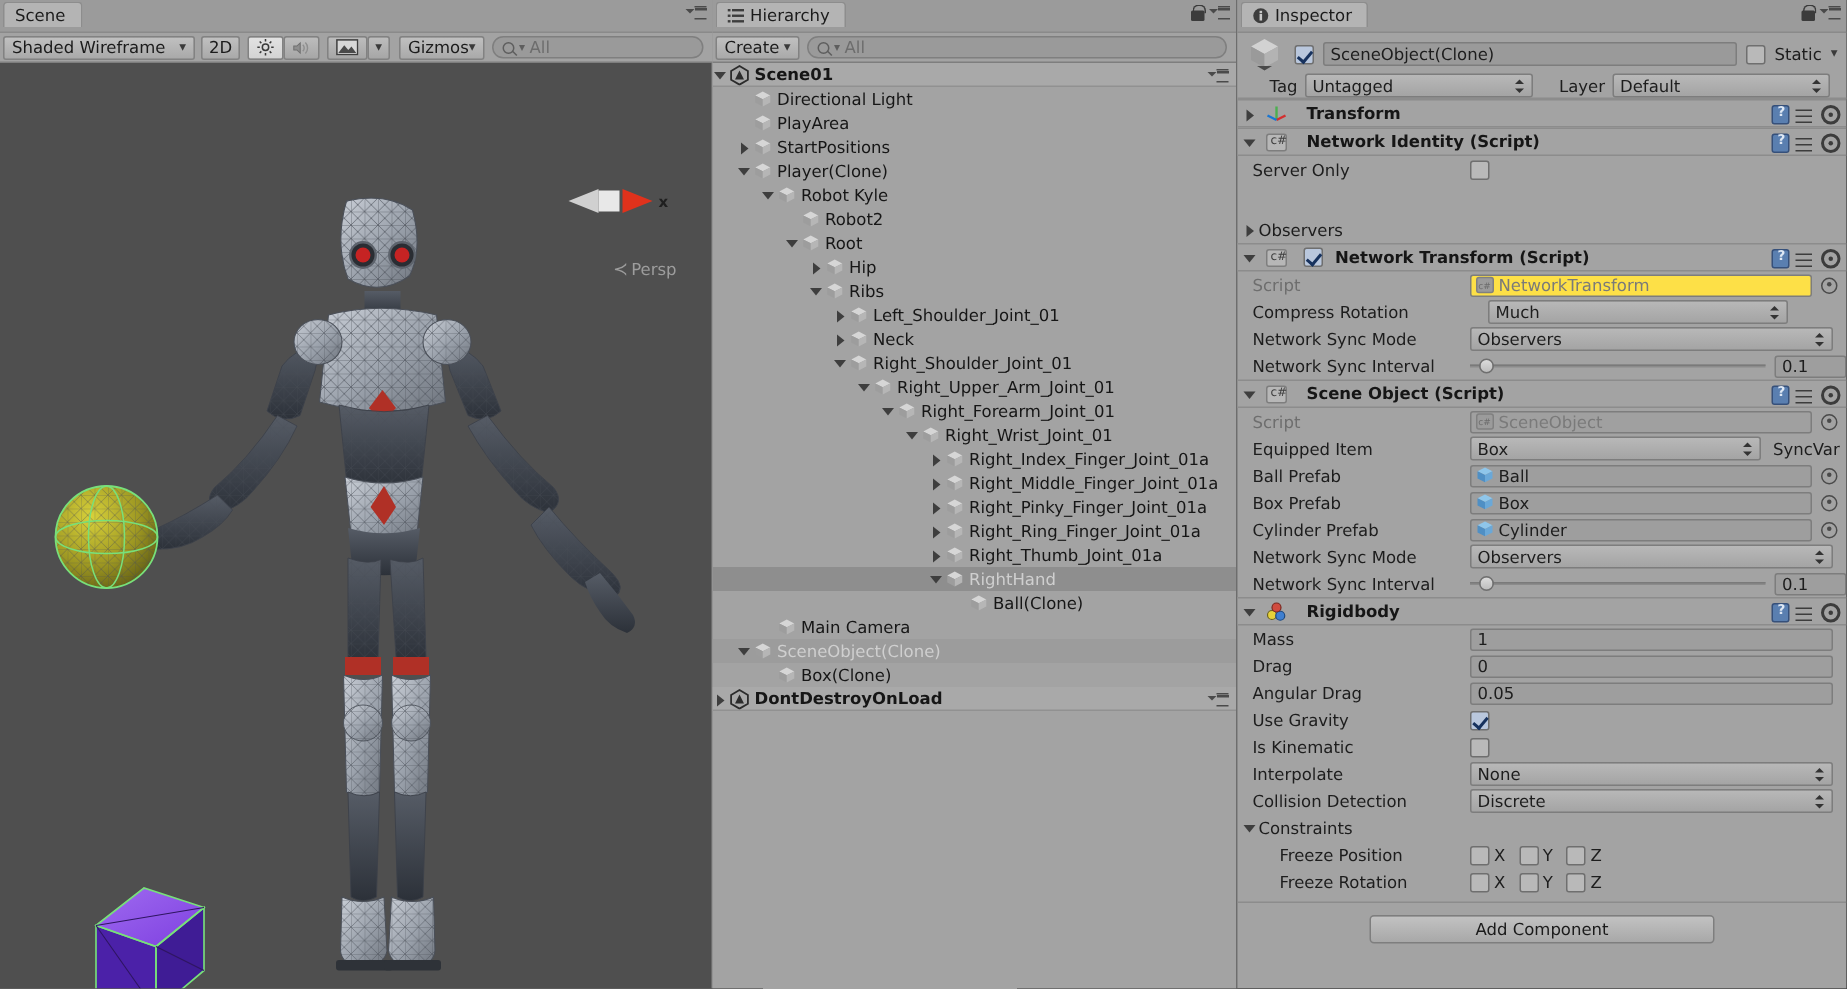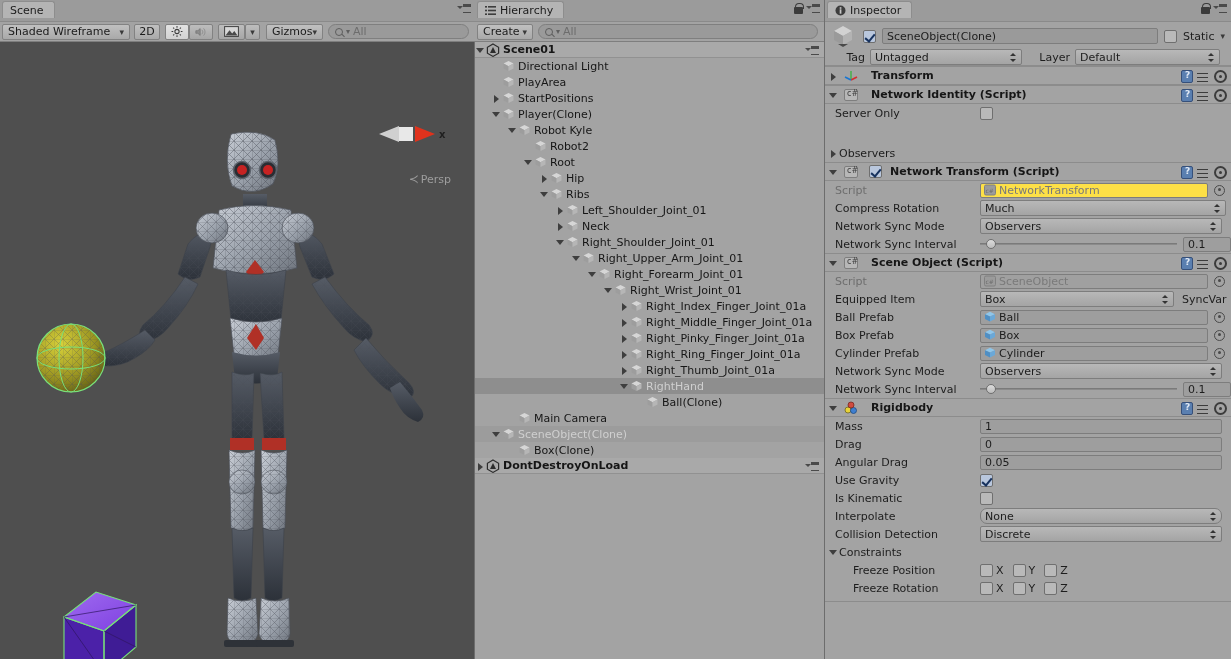--- a/index.html
+++ b/index.html
@@ -752,21 +752,21 @@
             <span class="prefcube"><svg width="12" height="12" viewBox="0 0 12 12">
                 <rect x="0.5" y="1" width="11" height="10" rx="1.5" fill="#9b9b9b" stroke="#808080"></rect>
                 <text x="1.5" y="8.5" font-size="6" fill="#6d6d6d" font-family="DejaVu Sans">c#</text>
               </svg></span>
             <span>NetworkTransform</span>
           </div>
           <span class="radio" style="margin-left: 6px;"></span>
         </div>
         <div class="prow">
           <span class="pl">Compress Rotation</span>
-          <div class="dd" style="width: 246px;">
+          <div class="dd" style="width: 200px; margin-left: 12px;">
             <span>Much</span>
             <span class="ddarrows"></span>
           </div>
         </div>
         <div class="prow">
           <span class="pl">Network Sync Mode</span>
           <div class="dd" style="width: 242px;">
             <span>Observers</span>
             <span class="ddarrows"></span>
           </div>
@@ -904,21 +904,21 @@
         <div class="prow">
           <span class="pl">Use Gravity</span>
           <div class="cb ck blue"></div>
         </div>
         <div class="prow">
           <span class="pl">Is Kinematic</span>
           <div class="cb"></div>
         </div>
         <div class="prow">
           <span class="pl">Interpolate</span>
-          <div class="dd" style="width: 242px; border-radius: 7px;">
+          <div class="dd" style="width: 242px;">
             <span>None</span>
             <span class="ddarrows"></span>
           </div>
         </div>
         <div class="prow">
           <span class="pl">Collision Detection</span>
           <div class="dd" style="width: 242px;">
             <span>Discrete</span>
             <span class="ddarrows"></span>
           </div>
@@ -939,15 +939,18 @@
         <div class="prow">
           <span class="pl ind">Freeze Rotation</span>
           <div class="cb" style="margin-right: 3px;"></div>
           <span style="margin-right: 9px; color: rgb(29, 29, 29);">X</span>
           <div class="cb" style="margin-right: 3px;"></div>
           <span style="margin-right: 9px; color: rgb(29, 29, 29);">Y</span>
           <div class="cb" style="margin-right: 3px;"></div>
           <span style="margin-right: 9px; color: rgb(29, 29, 29);">Z</span>
         </div>
         <div class="sep"></div>
+        <div class="addcomp">
+          <span>Add Component</span>
+        </div>
       </div>
   </div>
 </div>
 
 </body></html>

